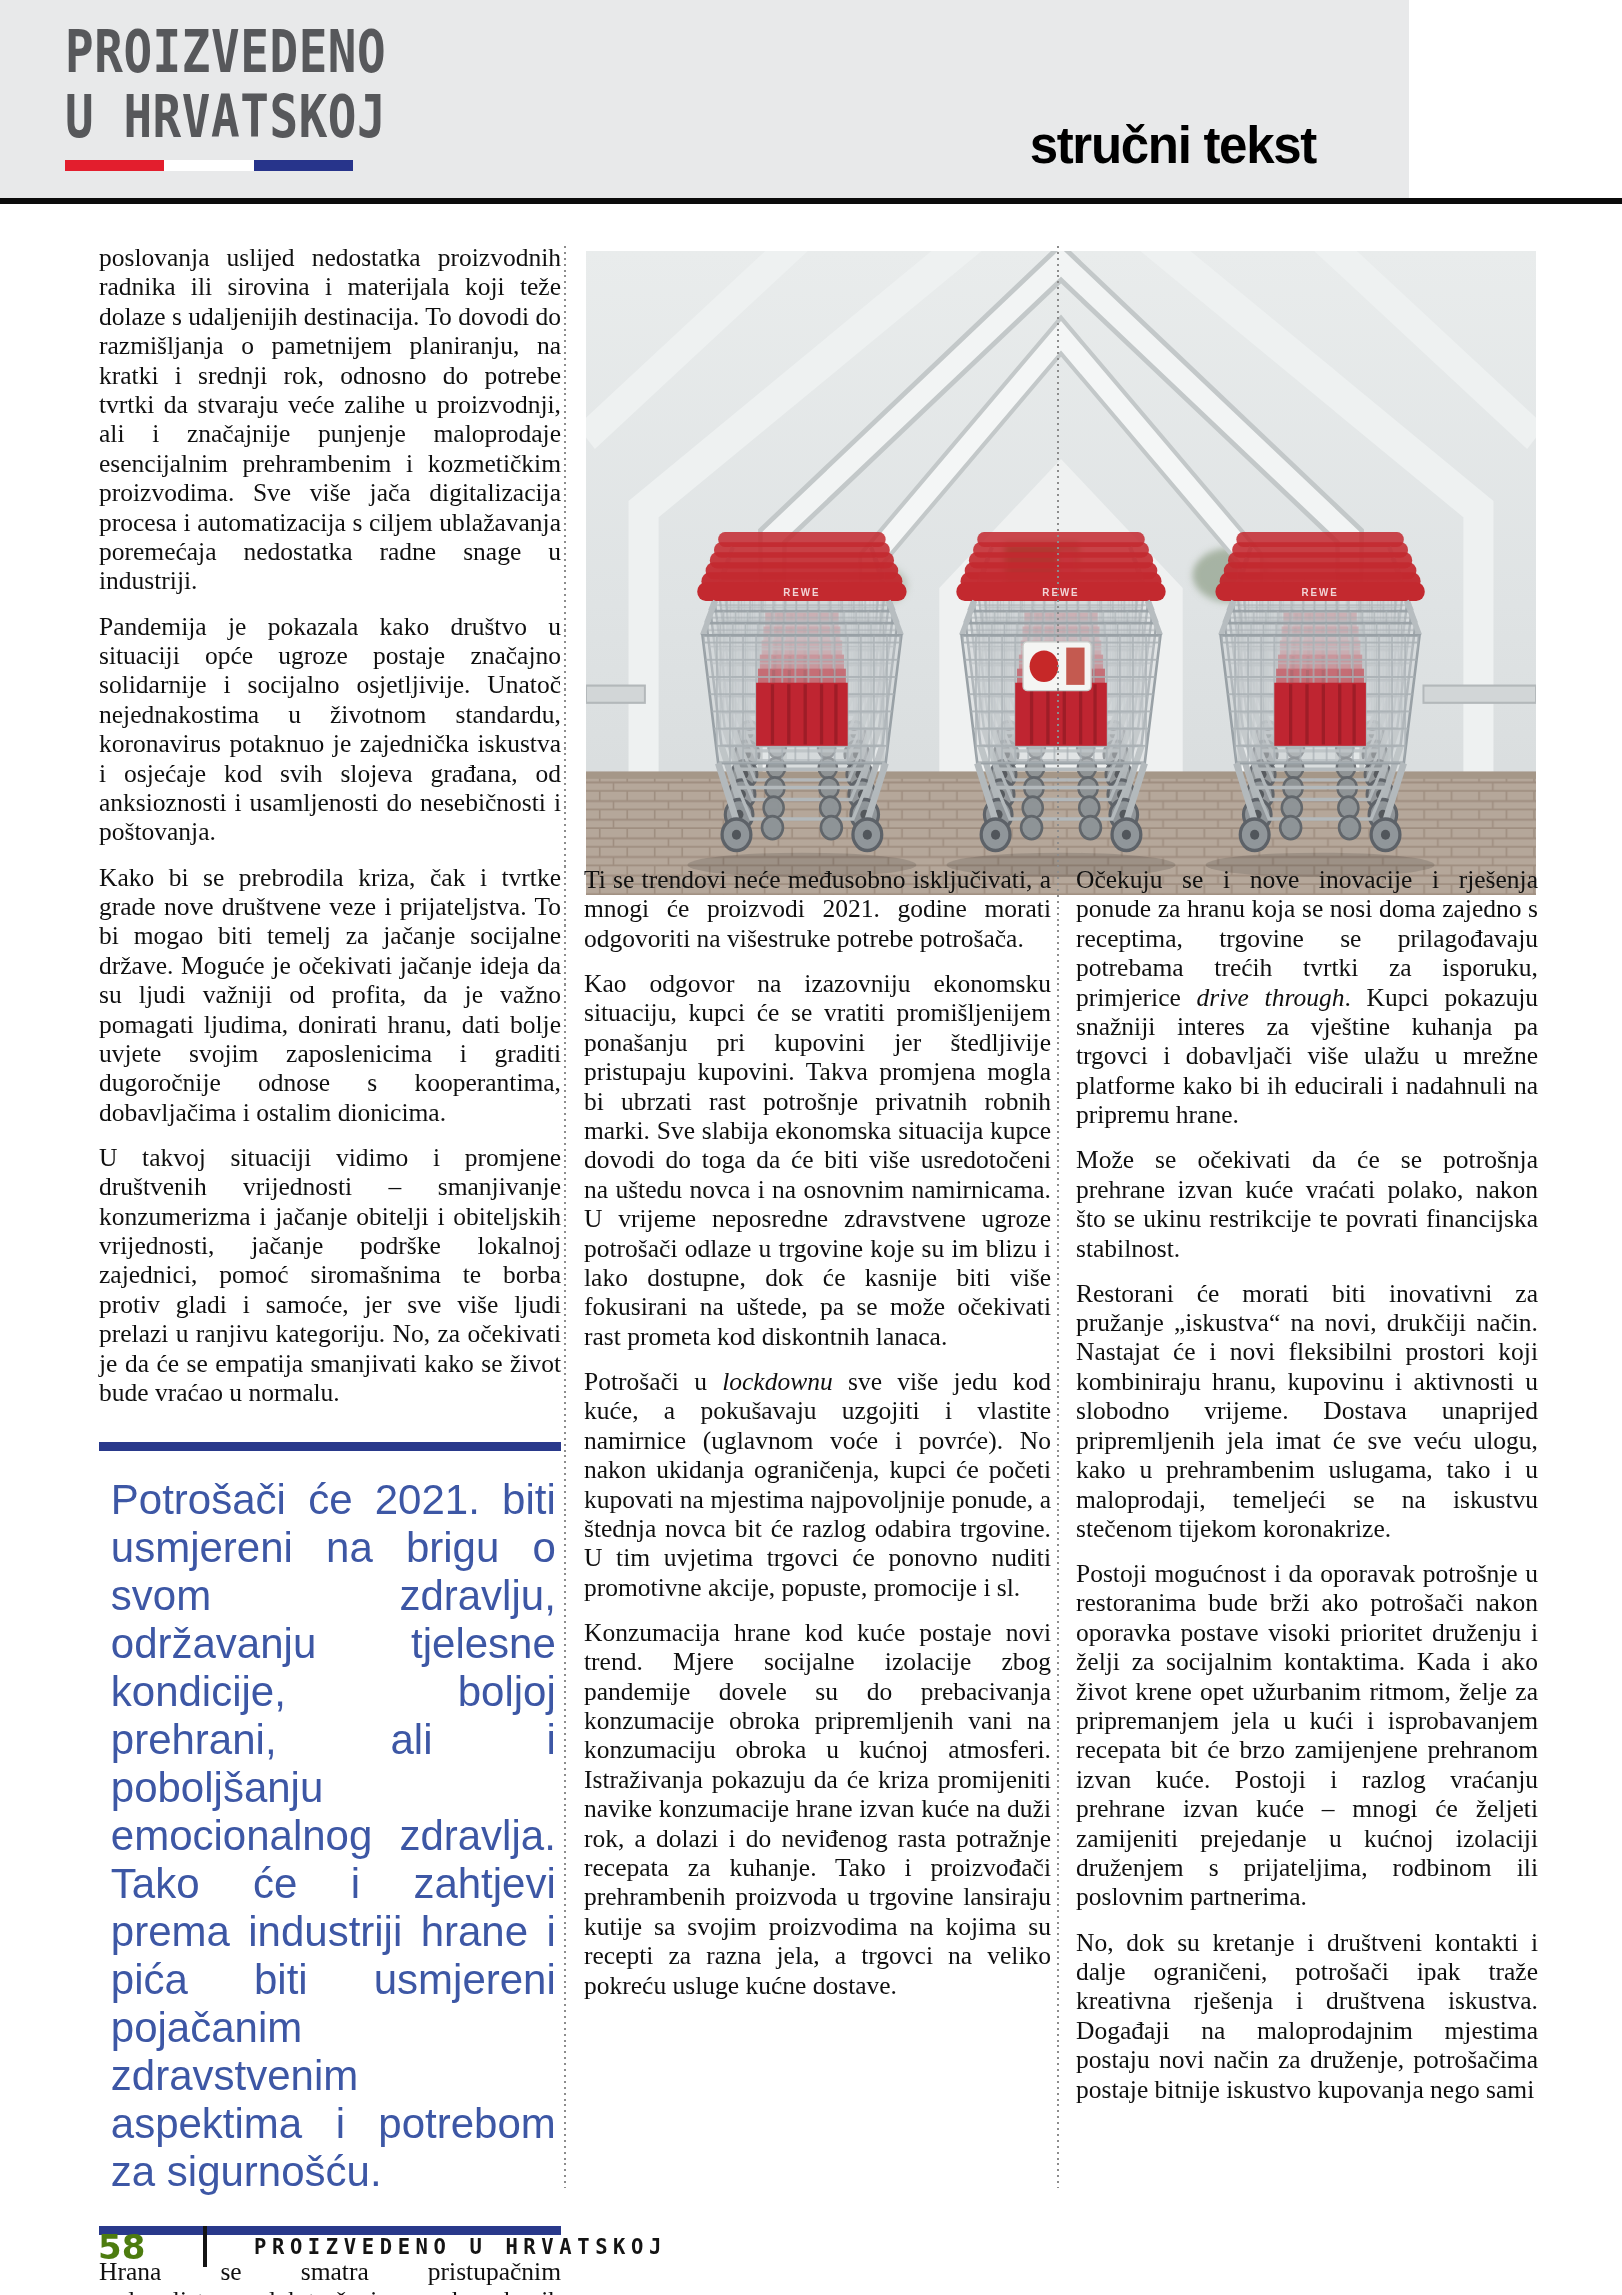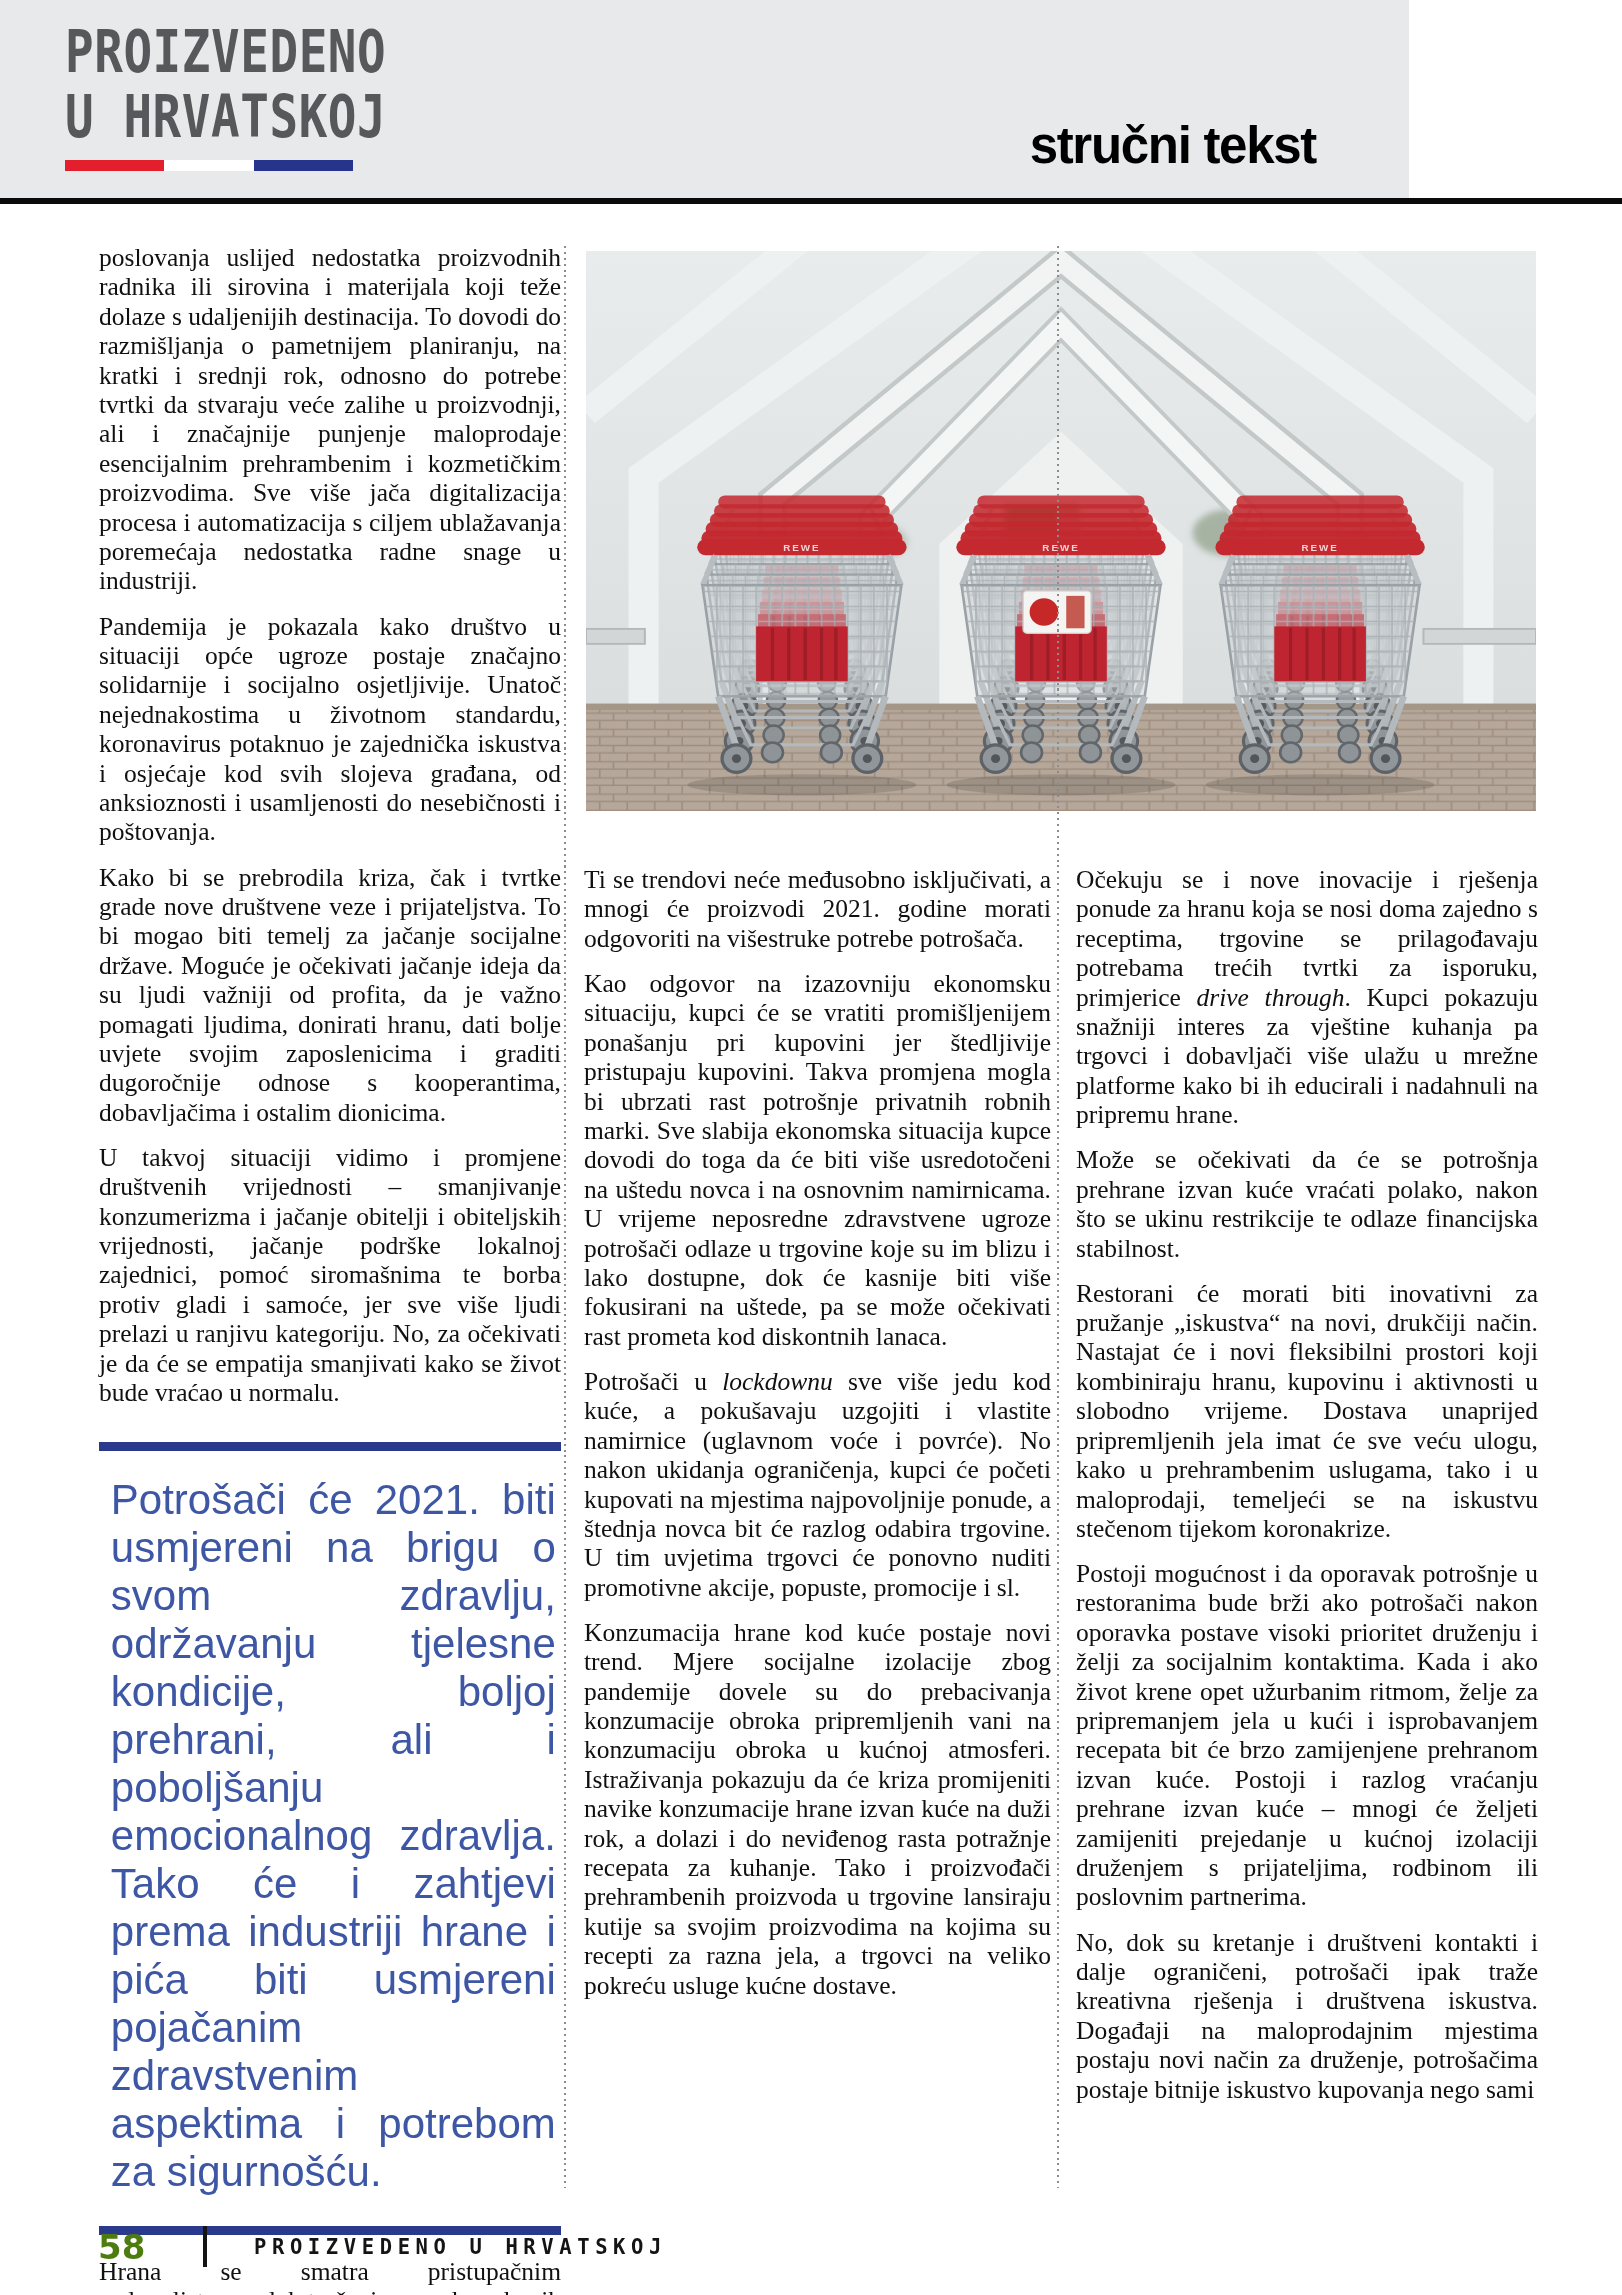--- a/index.html
+++ b/index.html
@@ -34,21 +34,21 @@
   #sep1{left:564px;}
   #sep2{left:1057px;}
 
   
   .pullquote{margin:34px 0 22px 0;padding:25px 5.2px 30px 11.8px;
      border-top:9.8px solid #29398b;border-bottom:9.8px solid #29398b;
      font-family:"Liberation Sans", sans-serif;font-weight:300;
      font-size:42px;line-height:48px;color:#3d57a5;text-align:justify;}
 
   
-  .photo{position:absolute;left:586px;top:251px;width:950px;height:560px;overflow:hidden;}
+  .photo{position:absolute;left:586px;top:251px;width:950px;height:644px;overflow:hidden;}
   .photo svg{display:block;width:100%;height:100%;}
 
   
   .footer{position:absolute;left:98px;top:2226px;display:flex;align-items:center;}
   .page-number{font-family:"DejaVu Sans", sans-serif;font-weight:bold;font-size:34px;color:#4d7c0f;}
   .footer-divider{width:3.3px;height:41px;background:#141414;margin:0 47px 0 58px;}
   .footer-brand{font-family:"DejaVu Sans Mono", monospace;font-weight:bold;font-size:21.6px;
      letter-spacing:5.9px;color:#141414;transform:scaleX(0.95);transform-origin:left center;white-space:nowrap;}
 </style>
 </head>
@@ -175,21 +175,21 @@
 
   <div class="col" id="col2">
       <p><span>Ti se trendovi neće međusobno isključivati, a mnogi će proizvodi 2021. godine morati odgovoriti na višestruke potrebe potrošača.</span></p>
       <p><span>Kao odgovor na izazovniju ekonomsku situaciju, kupci će se vratiti promišljenijem ponašanju pri kupovini jer štedljivije pristupaju kupovini. Takva promjena mogla bi ubrzati rast potrošnje privatnih robnih marki. Sve slabija ekonomska situacija kupce dovodi do toga da će biti više usredotočeni na uštedu novca i na osnovnim namirnicama. U vrijeme neposredne zdravstvene ugroze potrošači odlaze u trgovine koje su im blizu i lako dostupne, dok će kasnije biti više fokusirani na uštede, pa se može očekivati rast prometa kod diskontnih lanaca.</span></p>
       <p><span>Potrošači u </span><em>lockdownu</em><span> sve više jedu kod kuće, a pokušavaju uzgojiti i vlastite namirnice (uglavnom voće i povrće). No nakon ukidanja ograničenja, kupci će početi kupovati na mjestima najpovoljnije ponude, a štednja novca bit će razlog odabira trgovine. U tim uvjetima trgovci će ponovno nuditi promotivne akcije, popuste, promocije i sl.</span></p>
       <p><span>Konzumacija hrane kod kuće postaje novi trend. Mjere socijalne izolacije zbog pandemije dovele su do prebacivanja konzumacije obroka pripremljenih vani na konzumaciju obroka u kućnoj atmosferi. Istraživanja pokazuju da će kriza promijeniti navike konzumacije hrane izvan kuće na duži rok, a dolazi i do neviđenog rasta potražnje recepata za kuhanje. Tako i proizvođači prehrambenih proizvoda u trgovine lansiraju kutije sa svojim proizvodima na kojima su recepti za razna jela, a trgovci na veliko pokreću usluge kućne dostave.</span></p>
     </div>
 
   <div class="col" id="col3">
       <p><span>Očekuju se i nove inovacije i rješenja ponude za hranu koja se nosi doma zajedno s receptima, trgovine se prilagođavaju potrebama trećih tvrtki za isporuku, primjerice </span><em>drive through</em><span>. Kupci pokazuju snažniji interes za vještine kuhanja pa trgovci i dobavljači više ulažu u mrežne platforme kako bi ih educirali i nadahnuli na pripremu hrane.</span></p>
-      <p><span>Može se očekivati da će se potrošnja prehrane izvan kuće vraćati polako, nakon što se ukinu restrikcije te odlaze financijska stabilnost.</span></p>
+      <p><span>Može se očekivati da će se potrošnja prehrane izvan kuće vraćati polako, nakon što se ukinu restrikcije te povrati financijska stabilnost.</span></p>
       <p><span>Restorani će morati biti inovativni za pružanje „iskustva“ na novi, drukčiji način. Nastajat će i novi fleksibilni prostori koji kombiniraju hranu, kupovinu i aktivnosti u slobodno vrijeme. Dostava unaprijed pripremljenih jela imat će sve veću ulogu, kako u prehrambenim uslugama, tako i u maloprodaji, temeljeći se na iskustvu stečenom tijekom koronakrize.</span></p>
       <p><span>Postoji mogućnost i da oporavak potrošnje u restoranima bude brži ako potrošači nakon oporavka postave visoki prioritet druženju i želji za socijalnim kontaktima. Kada i ako život krene opet užurbanim ritmom, želje za pripremanjem jela u kući i isprobavanjem recepata bit će brzo zamijenjene prehranom izvan kuće. Postoji i razlog vraćanju prehrane izvan kuće – mnogi će željeti zamijeniti prejedanje u kućnoj izolaciji druženjem s prijateljima, rodbinom ili poslovnim partnerima.</span></p>
       <p><span>No, dok su kretanje i društveni kontakti i dalje ograničeni, potrošači ipak traže kreativna rješenja i društvena iskustva. Događaji na maloprodajnim mjestima postaju novi način za druženje, potrošačima postaje bitnije iskustvo kupovanja nego sami</span></p>
     </div>
 
   <div class="footer">
     <span class="page-number">58</span>
     <span class="footer-divider"></span>
     <span class="footer-brand">PROIZVEDENO U HRVATSKOJ</span>
   </div>

